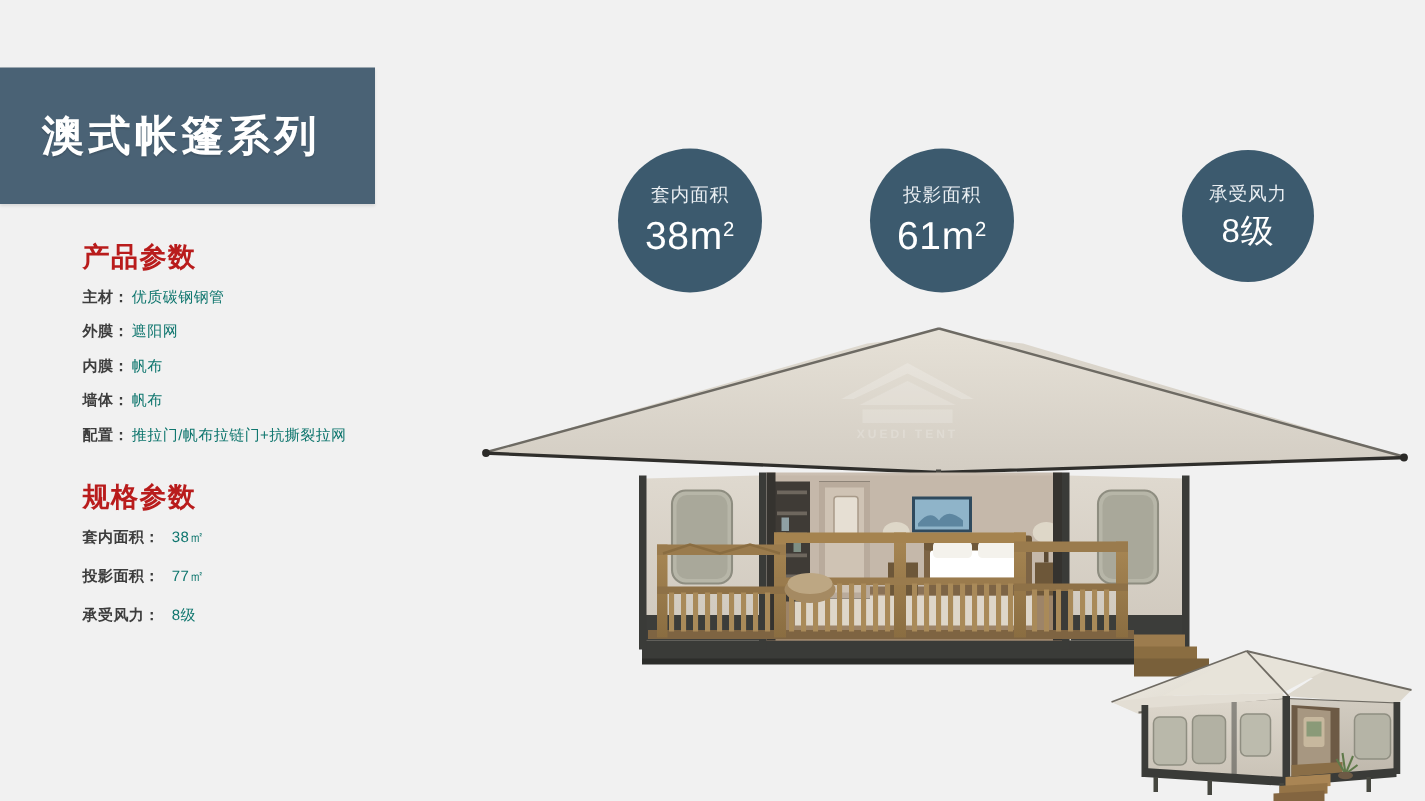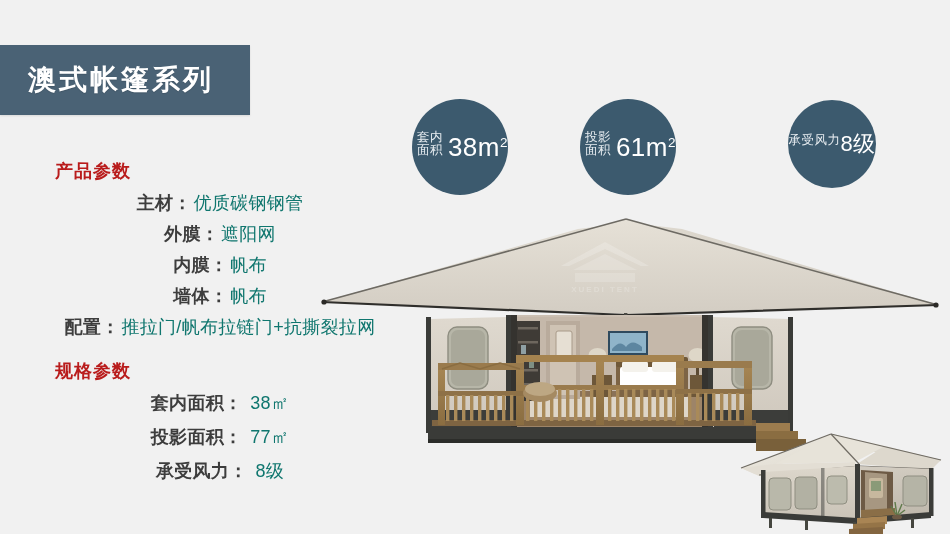--- a/index.html
+++ b/index.html
@@ -22,21 +22,21 @@
     background: #f1f1f1;
     overflow: hidden;
   }
 
   
   .title-banner {
     position: absolute;
     left: 0;
     top: 45px;
     width: 250px;
-    height: 70px;
+    height: 91px;
     background: #4a6275;
     box-sizing: border-box;
     display: flex;
     align-items: center;
     padding-left: 28px;
     box-shadow: 0 1px 2px rgba(0,0,0,0.10);
   }
   .title-banner .title-text {
     color: #ffffff;
     font-size: 28px;
@@ -62,26 +62,25 @@
     line-height: 1;
   }
   .spec-list {
     list-style: none;
     margin: 0 0 0 0;
     padding: 0;
   }
   .spec-list li {
     display: flex;
     align-items: baseline;
-    font-size: 18px;
+    font-size: 10px;
     color: #555555;
     line-height: 1;
     margin-bottom: 13px;
     white-space: nowrap;
-    justify-content: center;
   }
   .spec-list li .k {
     font-weight: bold;
     color: #3d3d3d;
     letter-spacing: 0.3px;
   }
   .spec-list li .v {
     color: #0f766e;
     letter-spacing: 0.3px;
     margin-left: 2px;
@@ -96,21 +95,21 @@
     margin-left: 8px;
   }
 
   
   .badge {
     position: absolute;
     border-radius: 50%;
     background: #3c5a6e;
     color: #ffffff;
     display: flex;
-    flex-direction: row;
+    flex-direction: column;
     align-items: center;
     justify-content: center;
     text-align: center;
     box-sizing: border-box;
   }
   .badge .badge-label {
     font-size: 12.5px;
     letter-spacing: 0.5px;
     line-height: 1;
     margin-bottom: 7px;

